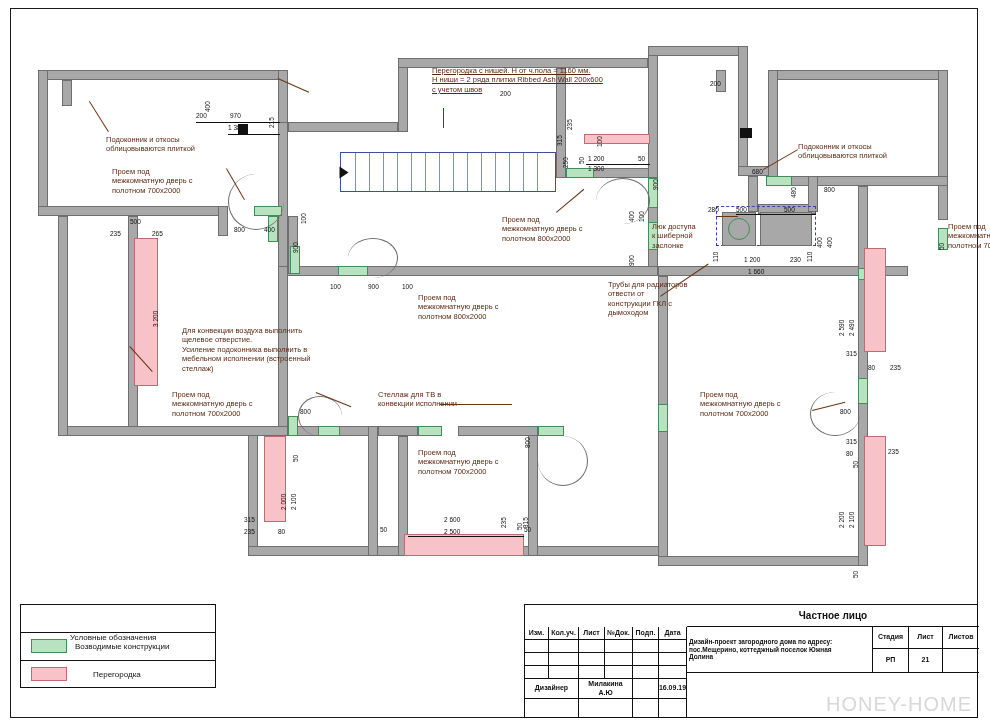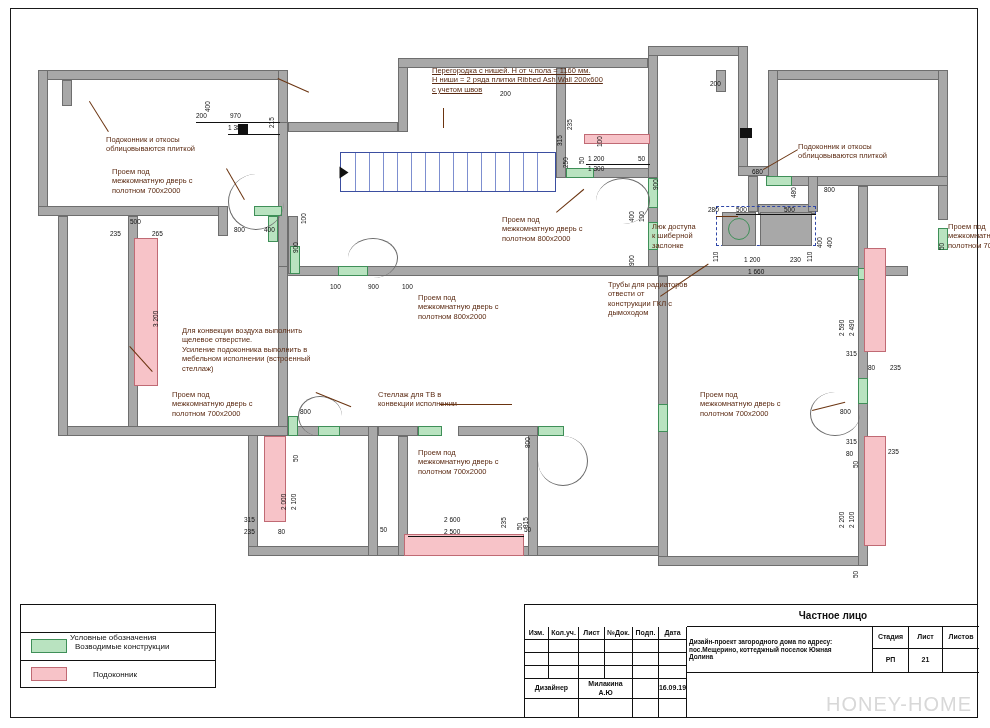--- a/index.html
+++ b/index.html
@@ -275,21 +275,21 @@
   <div class="dimline" style="left:736px;top:214px;width:80px;"></div>
   <div class="dimline" style="left:408px;top:536px;width:116px;"></div>
 
   <div class="legend" style="left:20px;top:604px;width:196px;height:84px;">
     <div class="lab" style="left:49px;top:7px;margin-top:21px;">Условные обозначения</div>
     <div class="lrow" style="top:27px;height:28px;"></div>
     <div class="lrow" style="top:55px;height:28px;"></div>
     <div class="swatch green" style="left:10px;top:34px;background:#b9e3c0;border:1px solid #3f8f58;"></div>
     <div class="lab" style="left:54px;top:37px;text-align:center;">Возводимые конструкции</div>
     <div class="swatch pink" style="left:10px;top:62px;background:#f7c3c8;border:1px solid #c06a74;"></div>
-    <div class="lab" style="left:72px;top:65px;">Подоконник</div>
+    <div class="lab" style="left:72px;top:65px;">Перегородка</div>
   </div>
 
   <div class="tb">
     <div class="cell b" style="left:162px;top:0;width:292px;height:22px;border-right:none;font-size:10px;">Частное лицо</div>
     <div class="cell b" style="left:0;top:22px;width:24px;height:13px;">Изм.</div>
     <div class="cell b" style="left:24px;top:22px;width:30px;height:13px;">Кол.уч.</div>
     <div class="cell b" style="left:54px;top:22px;width:26px;height:13px;">Лист</div>
     <div class="cell b" style="left:80px;top:22px;width:28px;height:13px;">№Док.</div>
     <div class="cell b" style="left:108px;top:22px;width:26px;height:13px;">Подп.</div>
     <div class="cell b" style="left:134px;top:22px;width:28px;height:13px;">Дата</div>

